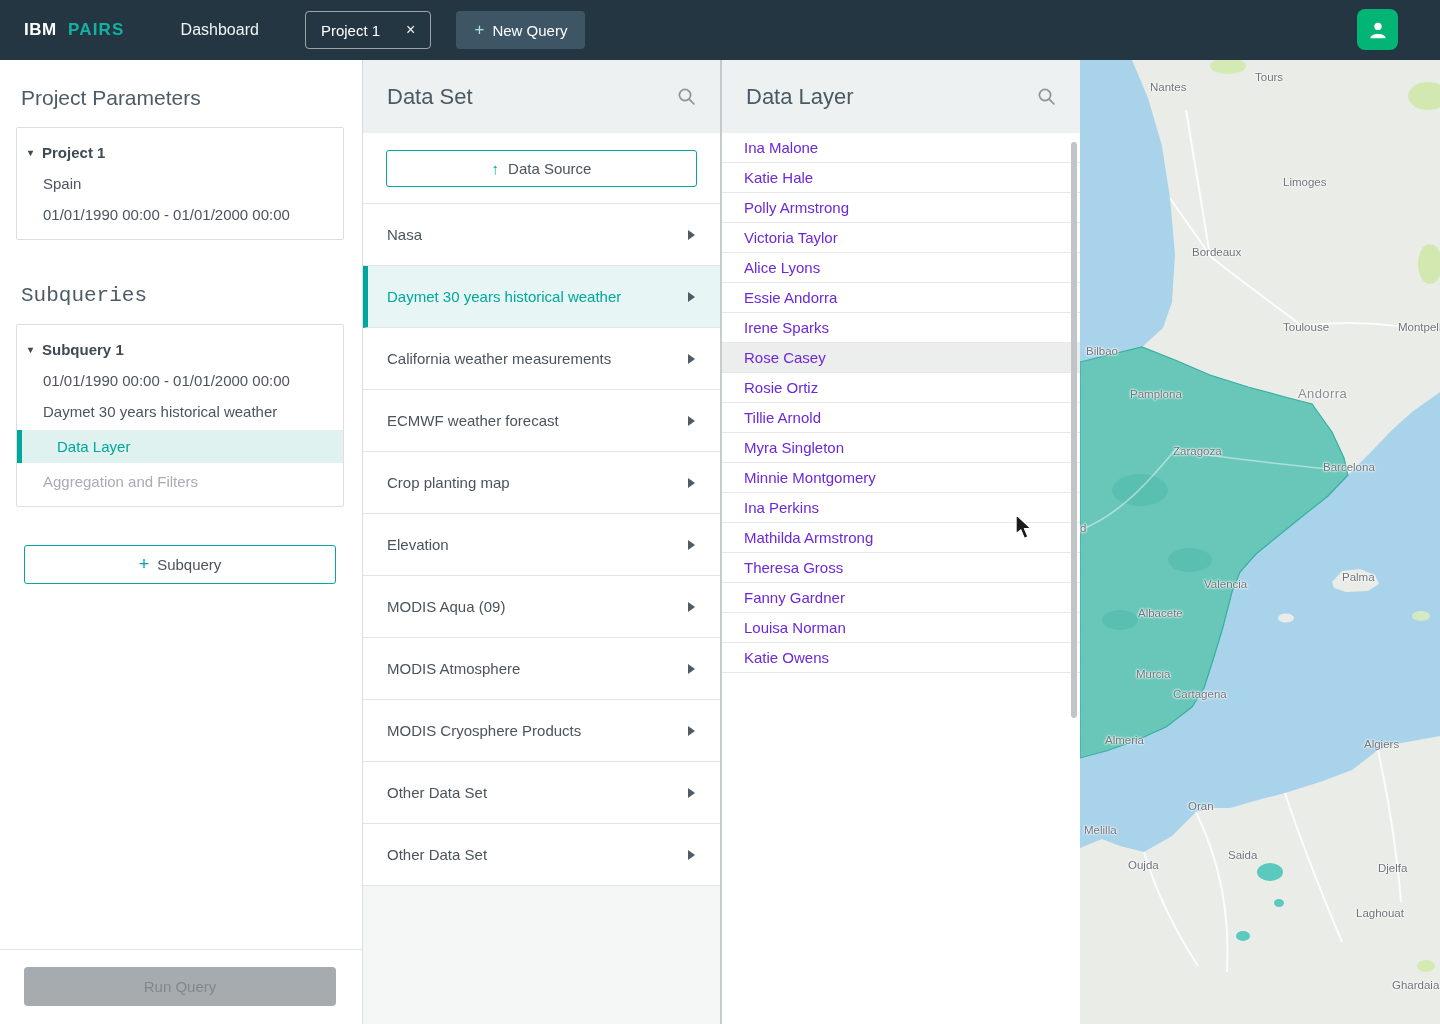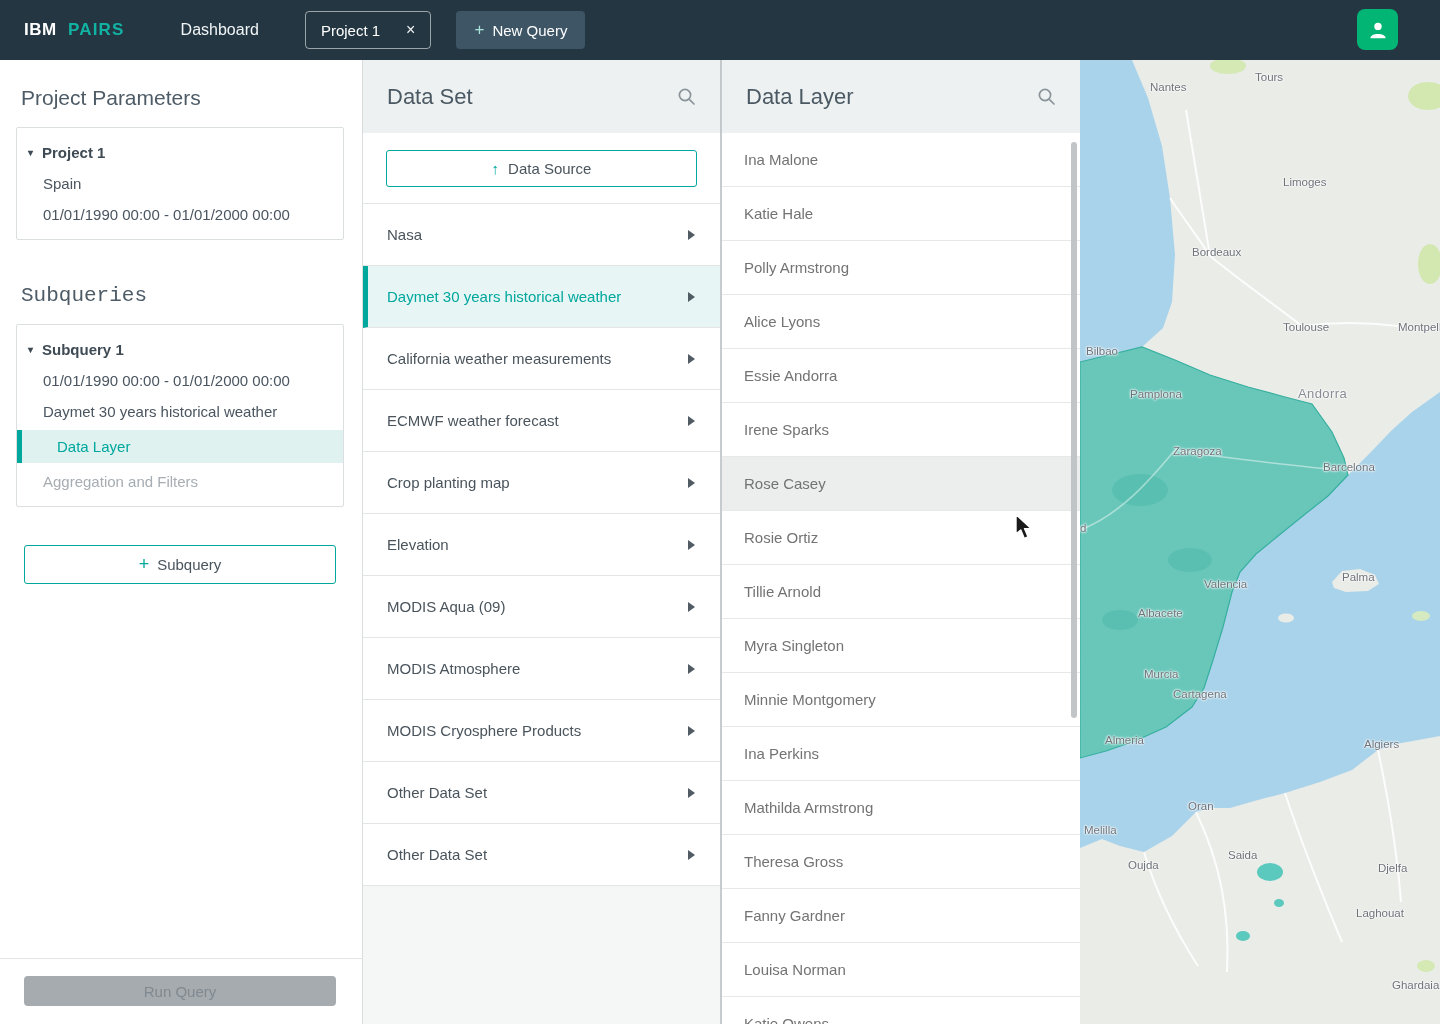--- a/index.html
+++ b/index.html
@@ -30,38 +30,38 @@
   .lp-title.second { margin-top:44px;font-family:Liberation Mono, monospace; }
   .card { margin:0 18px 0 16px; border:1px solid #DCDFE0; border-radius:2px; background:#fff; padding:10px 0 9px; font-size:15px; color:#4A5560; }
   .card-head { display:flex; align-items:center; gap:9px; padding:6px 14px 7px 11px; color:#3E4A54; font-weight:600; cursor:pointer; }
   .caret { font-size:10px; color:#3E4A54; }
   .card-line { padding:7px 14px 7px 26px; }
   .sq-selected { margin:3px 0; background:#DFF2EF; border-left:5px solid #00A79D; padding:8px 14px 8px 35px; color:#00A79D; font-weight:500; cursor:pointer; }
   .sq-disabled { color:#A6ADB3; }
   .add-subquery { margin:38px 26px 0 24px; height:39px; border:1px solid #00A79D; background:#fff; border-radius:3px; color:#4A545C; font-size:15px; display:flex; align-items:center; justify-content:center; gap:8px; cursor:pointer; font-family:inherit; }
   .plus-teal { color:#00A79D; font-size:18px; font-weight:400; }
   .lp-footer { margin-top:auto; border-top:1px solid #E2E5E5; padding:17px 26px 18px 24px; }
-  .run-query { width:100%; height:30px; background:#A5ABAE; border:none; border-radius:4px; color:#818990; font-size:15px; cursor:default; font-family:inherit; }
+  .run-query { width:100%; height:39px; background:#A5ABAE; border:none; border-radius:4px; color:#818990; font-size:15px; cursor:default; font-family:inherit; }
 
   
   .col-header { height:73px; background:#EEF1F1; display:flex; align-items:center; justify-content:space-between; padding:0 24px; box-shadow:0 1px 2px rgba(0,0,0,.05); }
   .col-title { font-size:22px; color:#4A5963; font-weight:400; }
   .search-icon { cursor:pointer; display:flex; }
 
   
   .ds-button-wrap { background:#fff; padding:17px 23px 16px; }
   .data-source-btn { width:100%; height:37px; border:1px solid #00A79D; background:#fff; border-radius:3px; color:#4A545C; font-size:15px; display:flex; align-items:center; justify-content:center; gap:9px; cursor:pointer; font-family:inherit; }
   .arrow-up { color:#00A79D; font-size:15px; }
   .ds-list { background:#fff; border-top:1px solid #E4E6E6; }
   .ds-row { height:62px; display:flex; align-items:center; justify-content:space-between; padding:0 25px 0 24px; border-bottom:1px solid #E4E6E6; font-size:15px; font-weight:500; color:#4A545C; background:#fff; cursor:pointer; }
   .ds-row.selected { background:#E7F6F4; border-left:5px solid #00A79D; padding-left:19px; color:#00A79D; }
   .tri { width:0; height:0; border-top:5px solid transparent; border-bottom:5px solid transparent; border-left:7px solid #515B63; }
 
   
-  .dl-row { height:54px; display:flex; align-items:center; padding:0 22px; border-bottom:1px solid #E7E9E9; font-size:15px; font-weight:500; color:#737373; background:#fff; cursor:pointer; }
+  .dl-row { height:30px; display:flex; align-items:center; padding:0 22px; border-bottom:1px solid #E7E9E9; font-size:15px; font-weight:500; color:#6d28d9; background:#fff; cursor:pointer; }
   .dl-row.hovered { background:#ECEDED; }
   .scroll-thumb { position:absolute; right:3px; top:82px; width:6px; height:576px; background:#C2C5C7; border-radius:3px; cursor:pointer; z-index:5; }
 
   
   .map-svg { position:absolute; inset:0; width:100%; height:100%; }
   .map-label { position:absolute; font-size:11.5px; color:#6E737A; white-space:nowrap; text-shadow:0 0 2px #fff,0 0 2px #fff,0 0 3px #fff; pointer-events:none; }
   .map-label.country { font-size:13px; color:#878D94; letter-spacing:.4px; }
 
   
   .cursor { position:absolute; left:1014px; top:513px; z-index:60; pointer-events:none; }
@@ -203,20 +203,21 @@
           <svg width="19" height="19" viewBox="0 0 19 19">
               <circle cx="8" cy="8" r="5.6" stroke="#8A949B" fill="none" stroke-width="1.7"></circle>
               <line x1="12.3" y1="12.3" x2="17" y2="17" stroke="#8A949B" stroke-width="1.7" stroke-linecap="round"></line>
             </svg>
         </span>
       </div>
       <div>
         <div class="dl-row">Ina Malone</div>
         <div class="dl-row">Katie Hale</div>
         <div class="dl-row">Polly Armstrong</div>
+        <div class="dl-row">Victoria Taylor</div>
         <div class="dl-row">Alice Lyons</div>
         <div class="dl-row">Essie Andorra</div>
         <div class="dl-row">Irene Sparks</div>
         <div class="dl-row hovered">Rose Casey</div>
         <div class="dl-row">Rosie Ortiz</div>
         <div class="dl-row">Tillie Arnold</div>
         <div class="dl-row">Myra Singleton</div>
         <div class="dl-row">Minnie Montgomery</div>
         <div class="dl-row">Ina Perkins</div>
         <div class="dl-row">Mathilda Armstrong</div>
@@ -283,21 +284,21 @@
       <span class="map-label" style="left:203px;top:261px">Toulouse</span>
       <span class="map-label" style="left:318px;top:261px">Montpellier</span>
       <span class="map-label" style="left:6px;top:285px">Bilbao</span>
       <span class="map-label" style="left:50px;top:328px">Pamplona</span>
       <span class="map-label country" style="left:218px;top:326px">Andorra</span>
       <span class="map-label" style="left:93px;top:385px">Zaragoza</span>
       <span class="map-label" style="left:243px;top:401px">Barcelona</span>
       <span class="map-label" style="left:124px;top:518px">Valencia</span>
       <span class="map-label" style="left:262px;top:511px">Palma</span>
       <span class="map-label" style="left:58px;top:547px">Albacete</span>
-      <span class="map-label" style="left:64px;top:608px">Murcia</span>
+      <span class="map-label" style="left:56px;top:608px">Murcia</span>
       <span class="map-label" style="left:93px;top:628px">Cartagena</span>
       <span class="map-label" style="left:25px;top:674px">Almeria</span>
       <span class="map-label" style="left:284px;top:678px">Algiers</span>
       <span class="map-label" style="left:108px;top:740px">Oran</span>
       <span class="map-label" style="left:4px;top:764px">Melilla</span>
       <span class="map-label" style="left:48px;top:799px">Oujda</span>
       <span class="map-label" style="left:148px;top:789px">Saida</span>
       <span class="map-label" style="left:298px;top:802px">Djelfa</span>
       <span class="map-label" style="left:276px;top:847px">Laghouat</span>
       <span class="map-label" style="left:312px;top:919px">Ghardaia</span>

